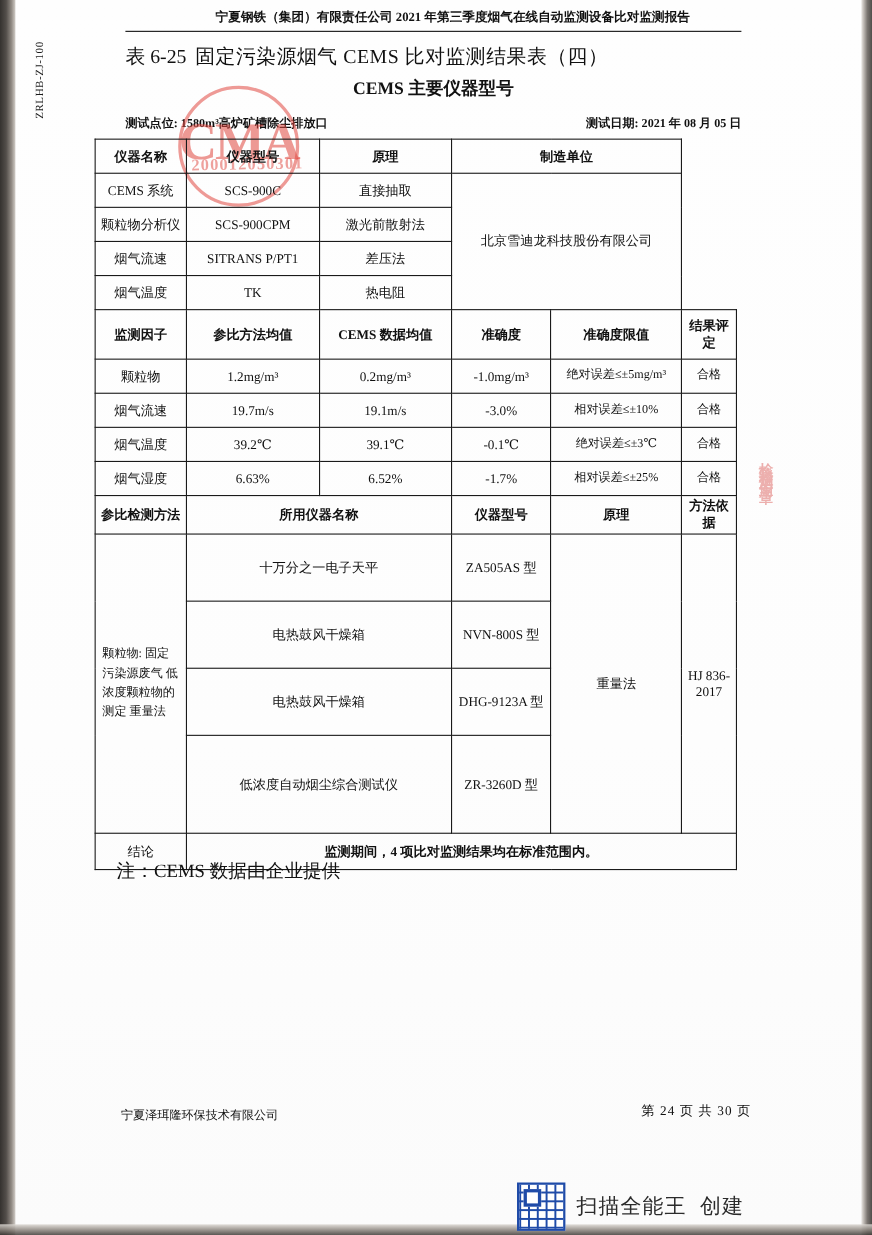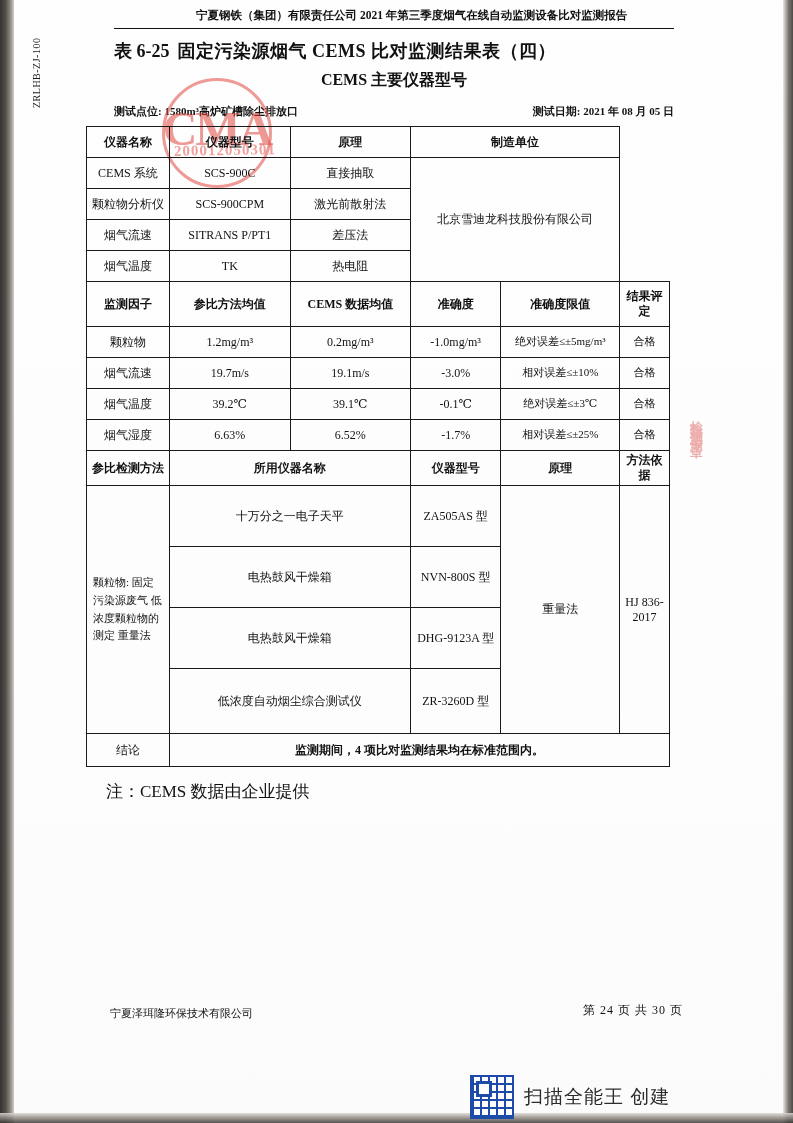--- a/index.html
+++ b/index.html
@@ -51,22 +51,22 @@
     font-size:11.5px;font-weight:bold;color:#111;
     letter-spacing:0px;
   }
   .header-rule{
     position:absolute;left:100px;top:28px;width:560px;height:1px;background:#111;
   }
   .title-row{
     position:absolute;left:100px;top:36px;width:560px;height:30px;
     display:flex;align-items:center;gap:8px;
   }
-  .title-no{font-size:18px;font-weight:bold;}
-  .title-txt{font-size:18px;font-weight:bold;letter-spacing:.5px;}
+  .title-no{font-size:18px;font-weight:normal;}
+  .title-txt{font-size:18px;font-weight:normal;letter-spacing:.5px;}
   .subtitle{
     position:absolute;left:100px;top:70px;width:560px;
     text-align:center;font-size:16px;font-weight:bold;font-family:Liberation Serif, serif;
   }
   .meta-row{
     position:absolute;left:100px;top:104px;width:560px;height:18px;
     font-size:11px;font-weight:bold;
   }
   .meta-left{position:absolute;left:0;top:0;}
   .meta-right{position:absolute;right:0;top:0;}
@@ -135,21 +135,21 @@
       linear-gradient(0deg,#1f4ba8 25%,transparent 25%) 0 0/8px 8px,
       #fff;
     border:2px solid #1f4ba8;
     position:relative;
   }
   .qr::after{
     content:"";position:absolute;left:4px;top:4px;width:10px;height:10px;
     border:3px solid #1f4ba8;background:#fff;
   }
   .wm-text{
-    font-size:19px;color:#2b2b2b;font-family:Liberation Sans, sans-serif;
+    font-size:19px;color:#2b2b2b;font-family:Liberation Mono, monospace;
     letter-spacing:1px;
   }
 </style>
 </head>
 <body>
 
 <div class="page">
   <div class="scan-edge-left"></div>
   <div class="scan-edge-right"></div>
   <div class="scan-edge-bottom"></div>
@@ -274,21 +274,21 @@
       </tr>
       <tr>
         <td colspan="2" style="height:56px">电热鼓风干燥箱</td>
         <td>NVN-800S 型</td>
       </tr>
       <tr>
         <td colspan="2" style="height:56px">电热鼓风干燥箱</td>
         <td>DHG-9123A 型</td>
       </tr>
       <tr>
-        <td colspan="2" style="height:56px;padding:4px 18px">低浓度自动烟尘综合测试仪</td>
+        <td colspan="2" style="height:56px;padding:16px 18px">低浓度自动烟尘综合测试仪</td>
         <td>ZR-3260D 型</td>
       </tr>
 
       <tr>
         <td style="height:28px">结论</td>
         <td class="b" colspan="5">监测期间，4 项比对监测结果均在标准范围内。</td>
       </tr>
     </tbody>
       </table>
 

